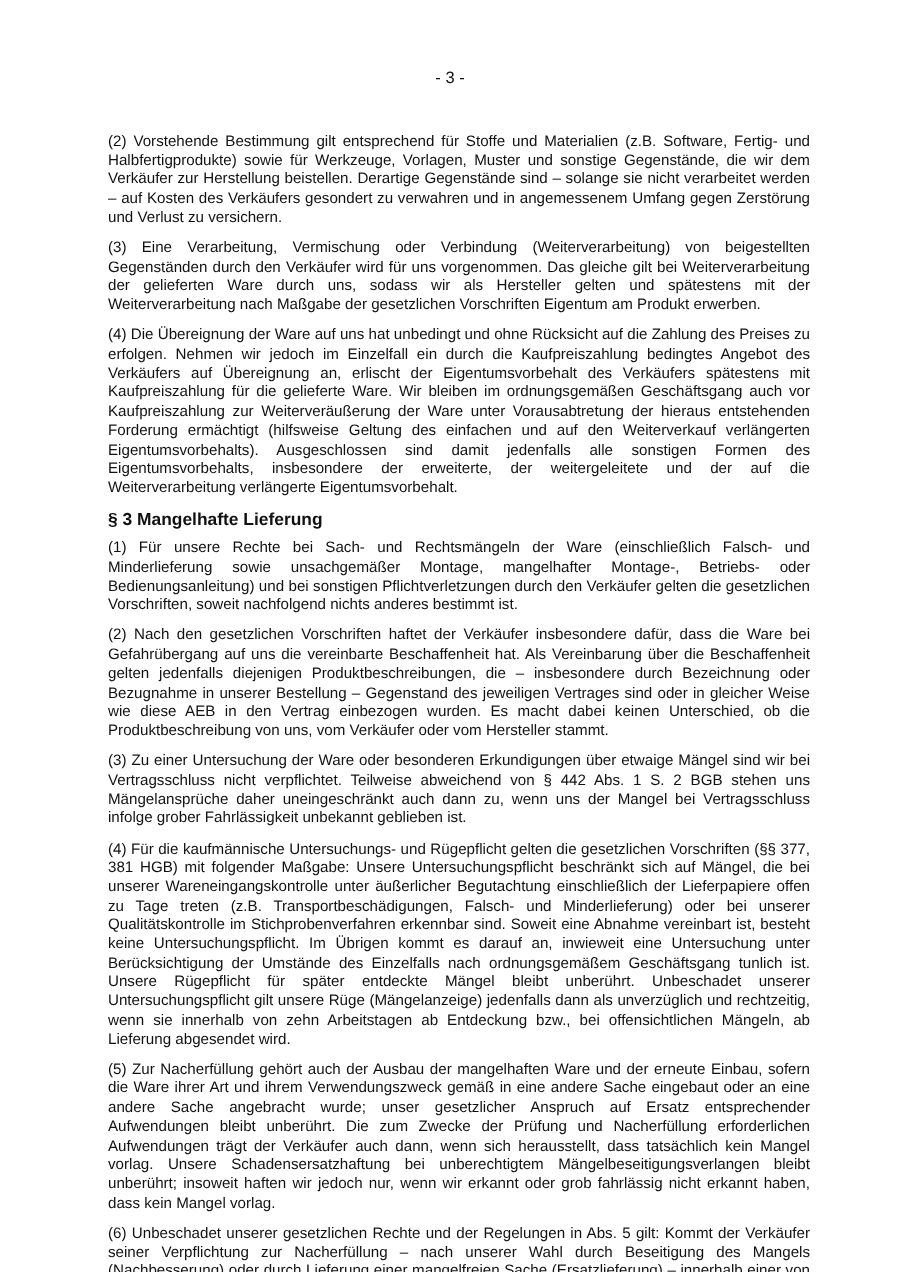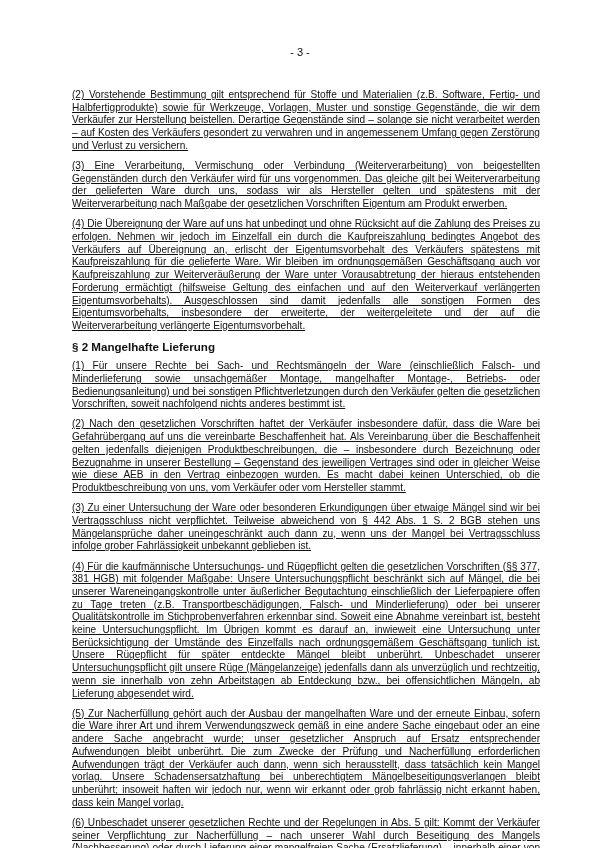--- a/index.html
+++ b/index.html
@@ -14,39 +14,38 @@
     text-align: center; font-size: 11px; line-height: 13px;
   }
   .content {
     position: absolute; left: 72px; top: 89px; width: 468px;
   }
   .para {
     margin: 0 0 7.5px 0;
     font-size: 10.1px; line-height: 12.7px;
     text-align: justify; hyphens: none;
     letter-spacing: 0;
-    text-decoration: underline;
   }
   .heading {
     margin: 3px 0 6px 0;
     font-size: 11.6px; line-height: 14px; font-weight: bold;
   }
 </style>
 </head>
 <body>
 
 <div class="page">
   <div class="page-number">- 3 -</div>
 
   <div class="content">
     <p class="para">(2) Vorstehende Bestimmung gilt entsprechend für Stoffe und Materialien (z.B. Software, Fertig- und Halbfertigprodukte) sowie für Werkzeuge, Vorlagen, Muster und sonstige Gegenstände, die wir dem Verkäufer zur Herstellung beistellen. Derartige Gegenstände sind – solange sie nicht verarbeitet werden – auf Kosten des Verkäufers gesondert zu verwahren und in angemessenem Umfang gegen Zerstörung und Verlust zu versichern.</p>
     <p class="para">(3) Eine Verarbeitung, Vermischung oder Verbindung (Weiterverarbeitung) von beigestellten Gegenständen durch den Verkäufer wird für uns vorgenommen. Das gleiche gilt bei Weiterverarbeitung der gelieferten Ware durch uns, sodass wir als Hersteller gelten und spätestens mit der Weiterverarbeitung nach Maßgabe der gesetzlichen Vorschriften Eigentum am Produkt erwerben.</p>
     <p class="para">(4) Die Übereignung der Ware auf uns hat unbedingt und ohne Rücksicht auf die Zahlung des Preises zu erfolgen. Nehmen wir jedoch im Einzelfall ein durch die Kaufpreiszahlung bedingtes Angebot des Verkäufers auf Übereignung an, erlischt der Eigentumsvorbehalt des Verkäufers spätestens mit Kaufpreiszahlung für die gelieferte Ware. Wir bleiben im ordnungsgemäßen Geschäftsgang auch vor Kaufpreiszahlung zur Weiterveräußerung der Ware unter Vorausabtretung der hieraus entstehenden Forderung ermächtigt (hilfsweise Geltung des einfachen und auf den Weiterverkauf verlängerten Eigentumsvorbehalts). Ausgeschlossen sind damit jedenfalls alle sonstigen Formen des Eigentumsvorbehalts, insbesondere der erweiterte, der weitergeleitete und der auf die Weiterverarbeitung verlängerte Eigentumsvorbehalt.</p>
 
-    <div class="heading">§ 2 Mangelhafte Lieferung</div>
+    <div class="heading">§ 3 Mangelhafte Lieferung</div>
 
     <p class="para">(1) Für unsere Rechte bei Sach- und Rechtsmängeln der Ware (einschließlich Falsch- und Minderlieferung sowie unsachgemäßer Montage, mangelhafter Montage-, Betriebs- oder Bedienungsanleitung) und bei sonstigen Pflichtverletzungen durch den Verkäufer gelten die gesetzlichen Vorschriften, soweit nachfolgend nichts anderes bestimmt ist.</p>
     <p class="para">(2) Nach den gesetzlichen Vorschriften haftet der Verkäufer insbesondere dafür, dass die Ware bei Gefahrübergang auf uns die vereinbarte Beschaffenheit hat. Als Vereinbarung über die Beschaffenheit gelten jedenfalls diejenigen Produktbeschreibungen, die – insbesondere durch Bezeichnung oder Bezugnahme in unserer Bestellung – Gegenstand des jeweiligen Vertrages sind oder in gleicher Weise wie diese AEB in den Vertrag einbezogen wurden. Es macht dabei keinen Unterschied, ob die Produktbeschreibung von uns, vom Verkäufer oder vom Hersteller stammt.</p>
     <p class="para">(3) Zu einer Untersuchung der Ware oder besonderen Erkundigungen über etwaige Mängel sind wir bei Vertragsschluss nicht verpflichtet. Teilweise abweichend von § 442 Abs. 1 S. 2 BGB stehen uns Mängelansprüche daher uneingeschränkt auch dann zu, wenn uns der Mangel bei Vertragsschluss infolge grober Fahrlässigkeit unbekannt geblieben ist.</p>
     <p class="para">(4) Für die kaufmännische Untersuchungs- und Rügepflicht gelten die gesetzlichen Vorschriften (§§ 377, 381 HGB) mit folgender Maßgabe: Unsere Untersuchungspflicht beschränkt sich auf Mängel, die bei unserer Wareneingangskontrolle unter äußerlicher Begutachtung einschließlich der Lieferpapiere offen zu Tage treten (z.B. Transportbeschädigungen, Falsch- und Minderlieferung) oder bei unserer Qualitätskontrolle im Stichprobenverfahren erkennbar sind. Soweit eine Abnahme vereinbart ist, besteht keine Untersuchungspflicht. Im Übrigen kommt es darauf an, inwieweit eine Untersuchung unter Berücksichtigung der Umstände des Einzelfalls nach ordnungsgemäßem Geschäftsgang tunlich ist. Unsere Rügepflicht für später entdeckte Mängel bleibt unberührt. Unbeschadet unserer Untersuchungspflicht gilt unsere Rüge (Mängelanzeige) jedenfalls dann als unverzüglich und rechtzeitig, wenn sie innerhalb von zehn Arbeitstagen ab Entdeckung bzw., bei offensichtlichen Mängeln, ab Lieferung abgesendet wird.</p>
     <p class="para">(5) Zur Nacherfüllung gehört auch der Ausbau der mangelhaften Ware und der erneute Einbau, sofern die Ware ihrer Art und ihrem Verwendungszweck gemäß in eine andere Sache eingebaut oder an eine andere Sache angebracht wurde; unser gesetzlicher Anspruch auf Ersatz entsprechender Aufwendungen bleibt unberührt. Die zum Zwecke der Prüfung und Nacherfüllung erforderlichen Aufwendungen trägt der Verkäufer auch dann, wenn sich herausstellt, dass tatsächlich kein Mangel vorlag. Unsere Schadensersatzhaftung bei unberechtigtem Mängelbeseitigungsverlangen bleibt unberührt; insoweit haften wir jedoch nur, wenn wir erkannt oder grob fahrlässig nicht erkannt haben, dass kein Mangel vorlag.</p>
     <p class="para">(6) Unbeschadet unserer gesetzlichen Rechte und der Regelungen in Abs. 5 gilt: Kommt der Verkäufer seiner Verpflichtung zur Nacherfüllung – nach unserer Wahl durch Beseitigung des Mangels (Nachbesserung) oder durch Lieferung einer mangelfreien Sache (Ersatzlieferung) – innerhalb einer von uns</p>
   </div>
 </div>
 

